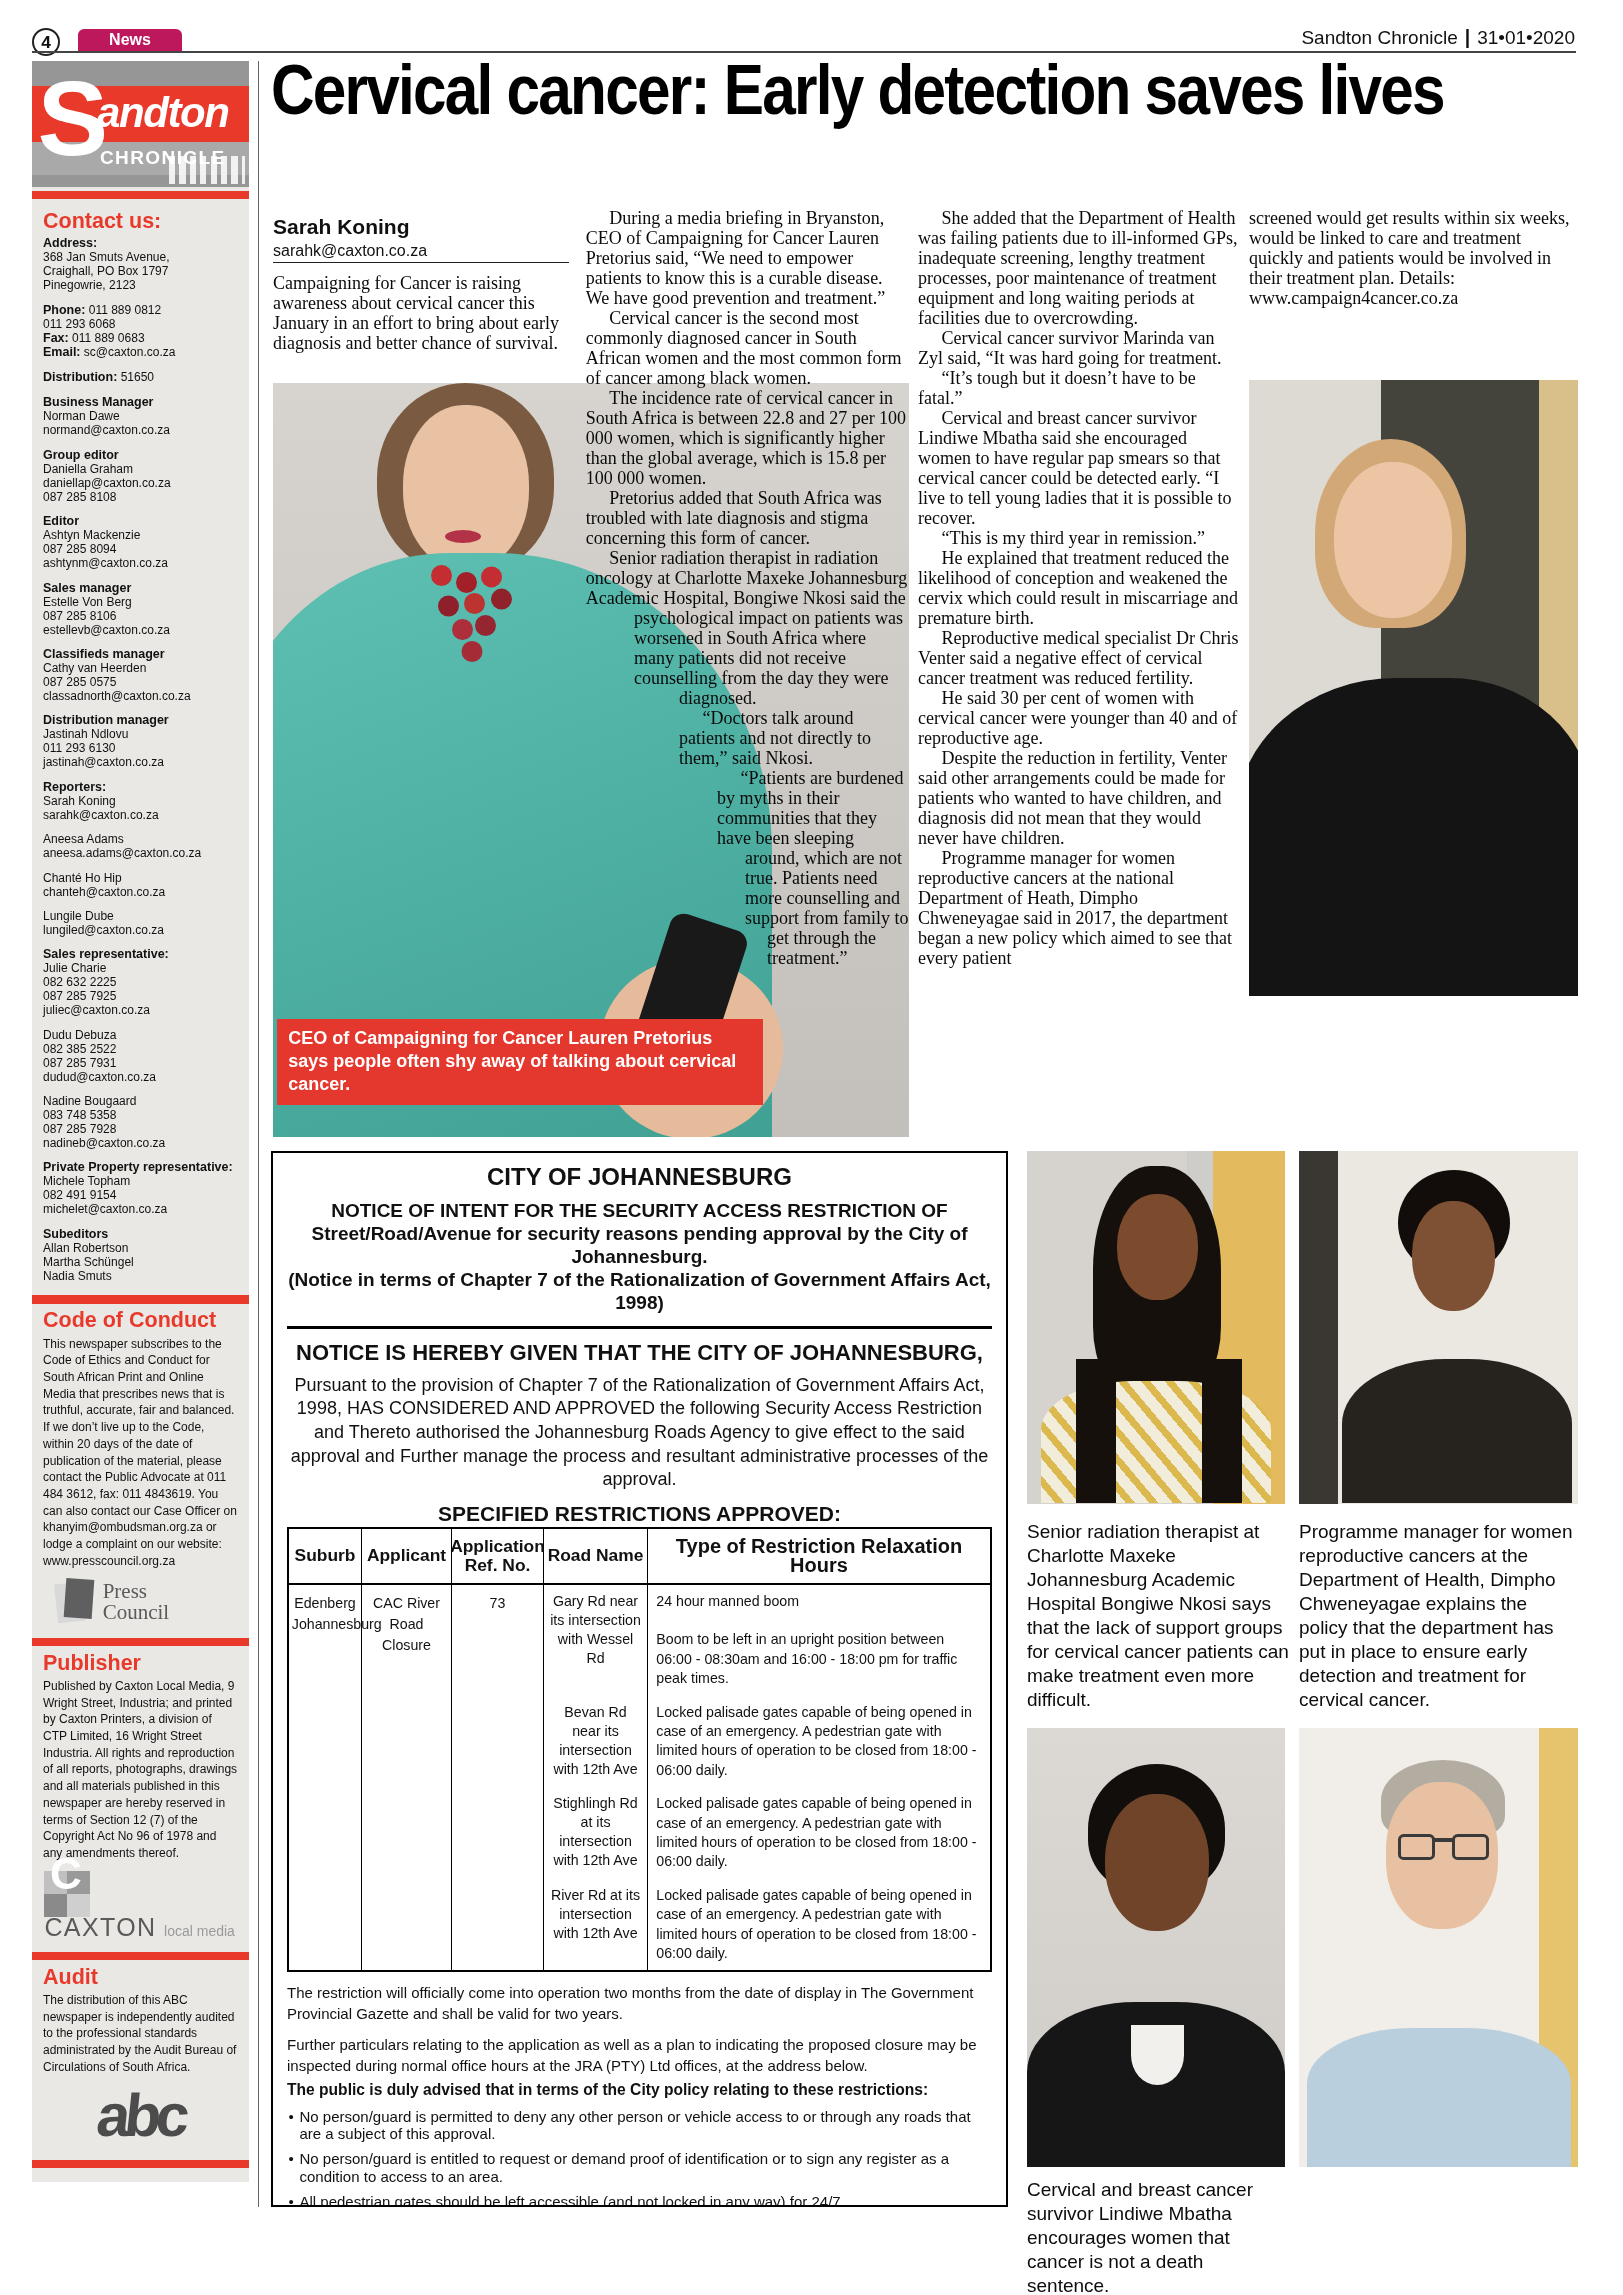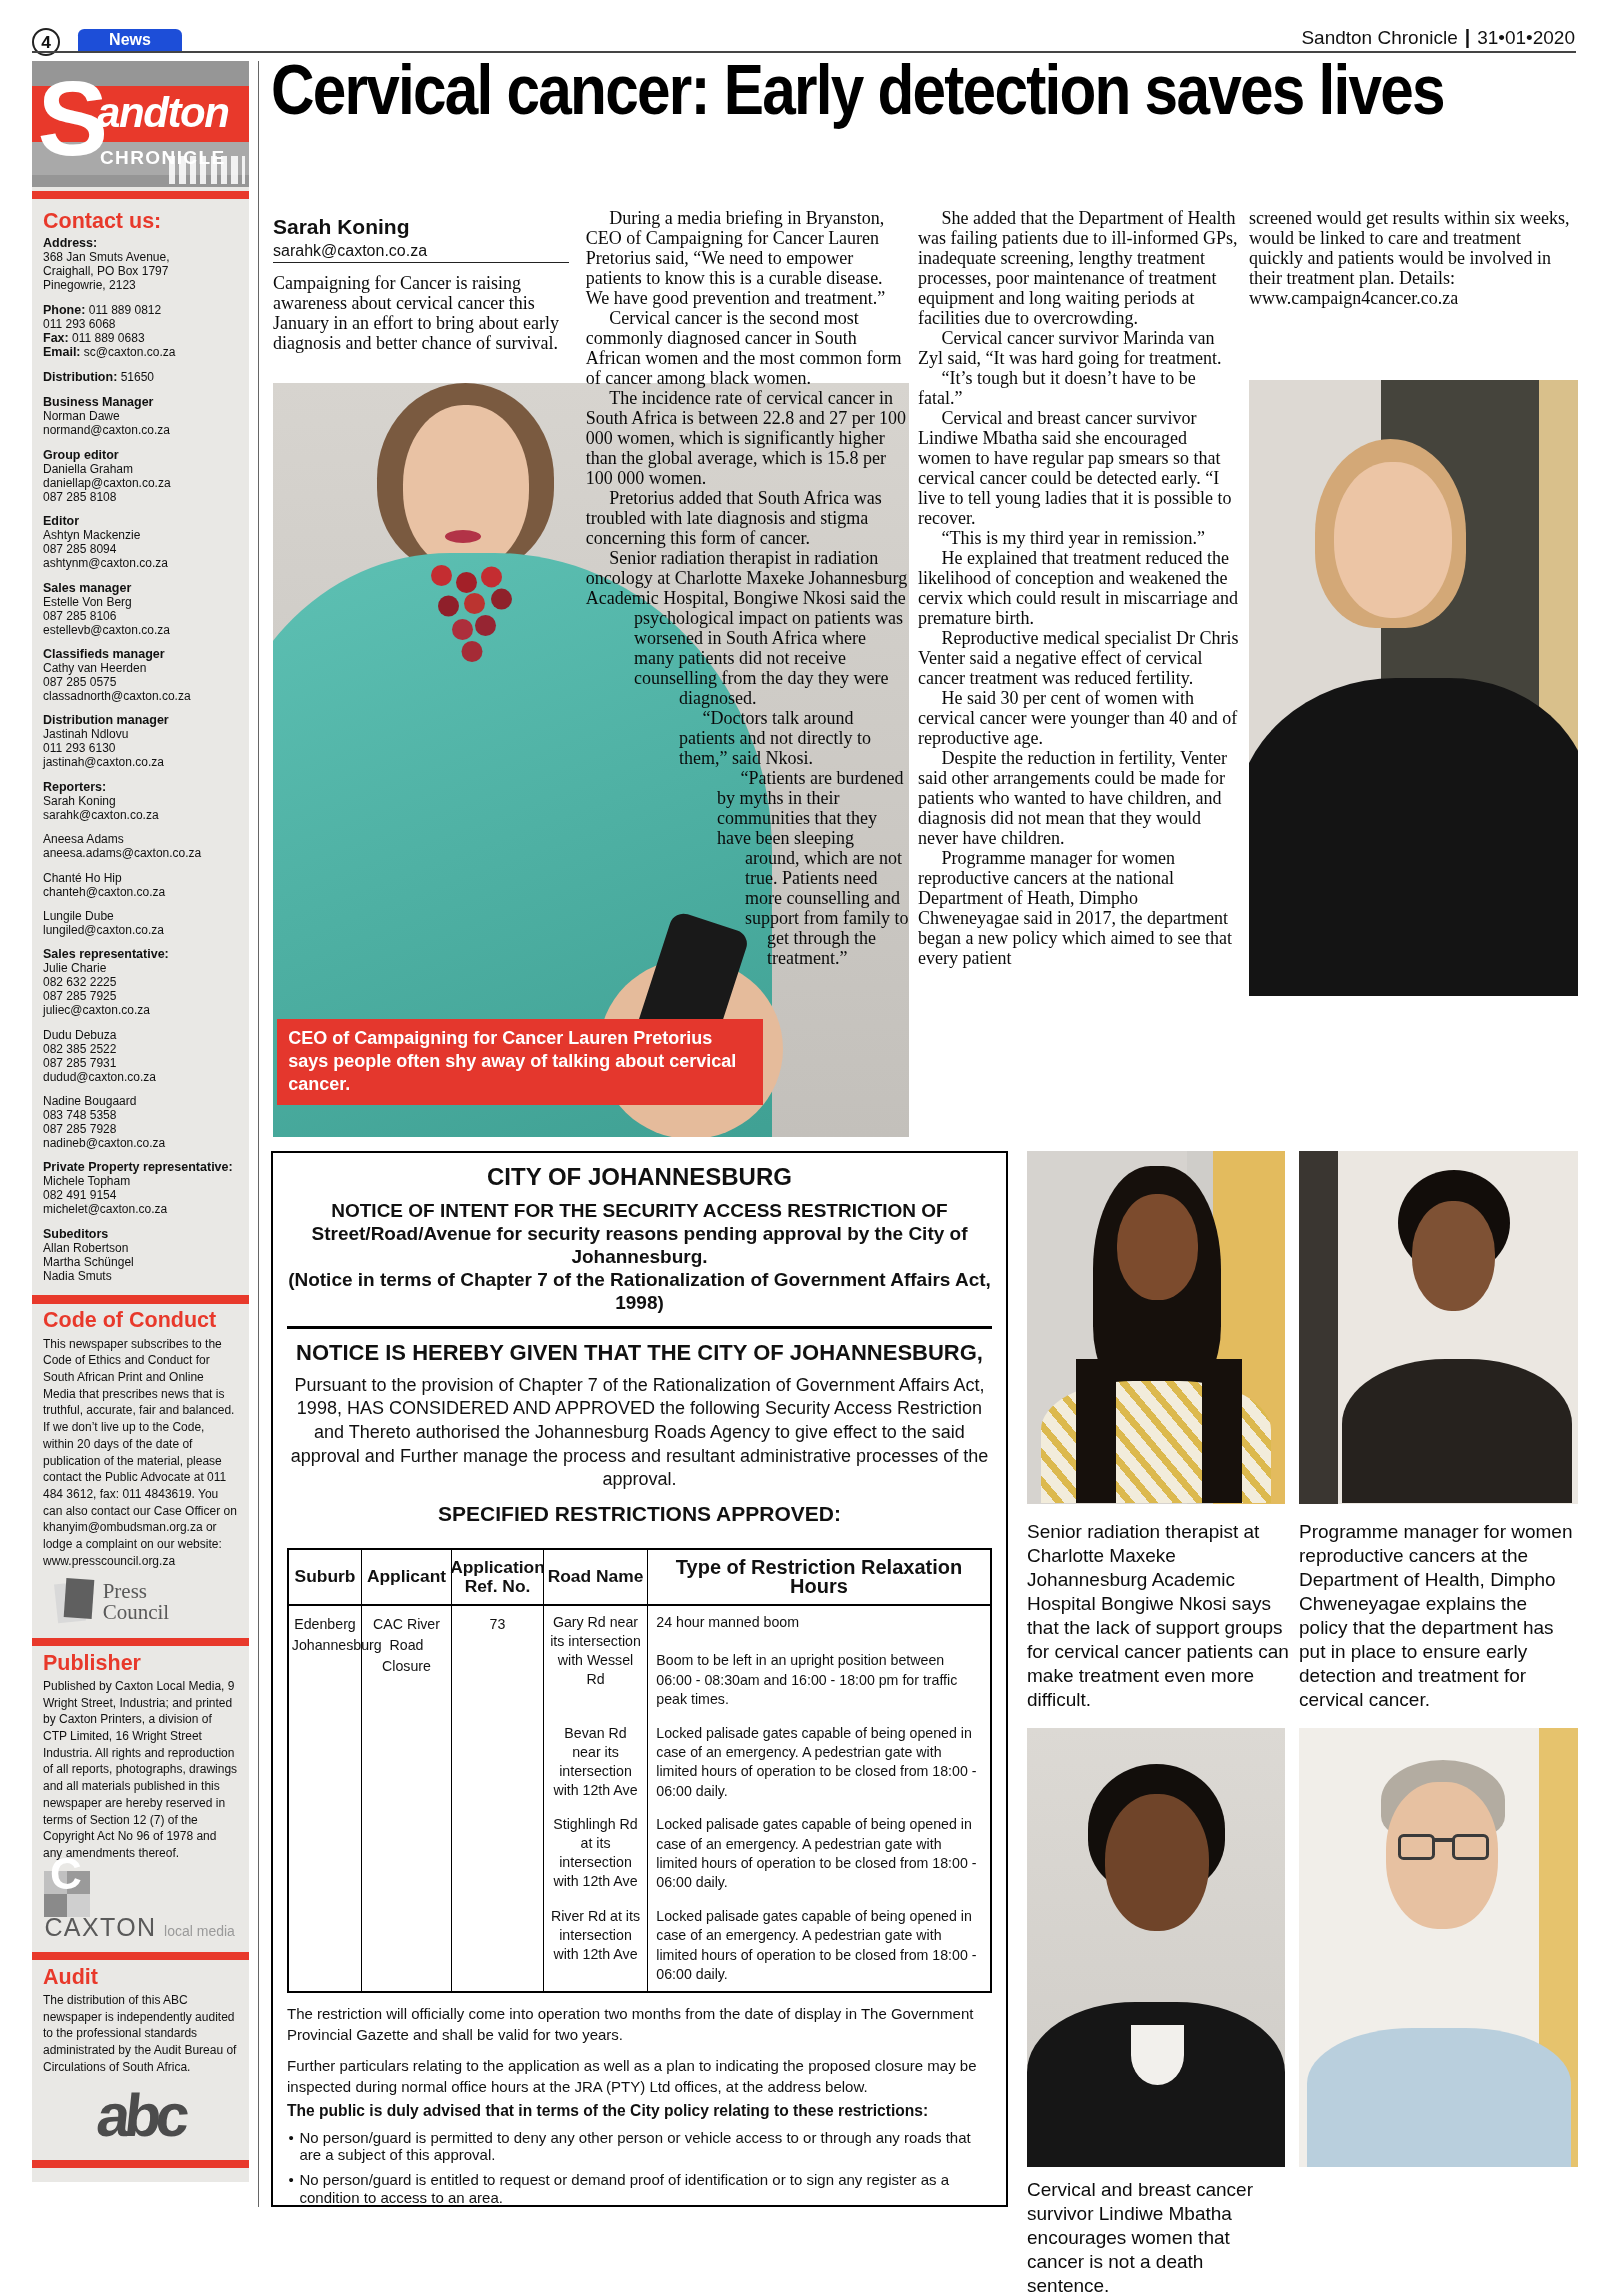--- a/index.html
+++ b/index.html
@@ -5,21 +5,21 @@
   *{margin:0;padding:0;box-sizing:border-box}
   html,body{background:#777}
   #page{position:relative;width:1624px;height:2295px;background:#fff;overflow:hidden;
         font-family:"Liberation Sans",sans-serif;color:#111}
   .abs{position:absolute}
   .pre{white-space:pre-line}
 
   
   #pgnum{left:32px;top:28px;width:28px;height:28px;border:2.1px solid #222;border-radius:50%;
          font-size:17.4px;font-weight:700;display:flex;align-items:center;justify-content:center}
-  #newstab{left:78px;top:29px;width:104px;height:22px;background:#1d4ed8;color:#fff;
+  #newstab{left:78px;top:29px;width:104px;height:22px;background:#be185d;color:#fff;
            border-radius:6.2px 6.2px 0 0;font-size:16px;font-weight:700;
            display:flex;align-items:center;justify-content:center}
   #headrule{left:32px;top:51px;width:1544px;height:2.1px;background:#444}
   #masthead{right:49px;top:26px;font-size:19px;display:flex;gap:7px;align-items:baseline}
   #masthead .sep{font-weight:900;font-size:19.4px}
   #masthead .date{font-weight:400}
 
   #vrule{left:258px;top:61px;width:1.4px;height:2146px;background:#666}
 
   
@@ -90,21 +90,21 @@
 
   
   #notice{left:271px;top:1151px;width:737px;height:1056px;border:2.8px solid #000;background:#fff;
           padding:9.7px 14px;overflow:hidden}
   #notice .t1{text-align:center;font-size:24px;font-weight:700}
   #notice .t2{text-align:center;font-size:19px;font-weight:600;line-height:23px;margin-top:8.3px}
   .nrule{height:2.1px;background:#000;margin:12.5px 0 11px 0}
   #notice .t3{text-align:center;font-size:22px;font-weight:700}
   #notice .t4{text-align:center;font-size:18px;line-height:23.6px;margin-top:8.3px}
   #notice .t5{text-align:center;font-size:21px;font-weight:700;margin-top:9.7px}
-  .tbl{border:2.1px solid #000;margin-top:22px}
+  .tbl{border:2.1px solid #000;margin-top:1px}
   .thead{display:flex;border-bottom:2.1px solid #000;font-weight:700;min-height:56px}
   .th{border-right:1.4px solid #000;display:flex;align-items:center;justify-content:center;
       text-align:center;font-size:17.4px;line-height:19px;padding:2.8px}
   .w1{width:73px}.w2{width:90px}.w3{width:92px}.w4{width:104px}.w5{flex:1;border-right:none}
   .tbody{display:flex;min-height:316px}
   .td{border-right:1.4px solid #000;padding:8.3px 2.8px;text-align:center;font-size:14.2px;line-height:21px}
   .roads{flex:1;display:flex;flex-direction:column}
   .pair{display:flex;flex:1}
   .pair:first-child{flex:1.35}
   .pair .road{width:104px;border-right:1.4px solid #000;text-align:center;font-size:14.2px;

